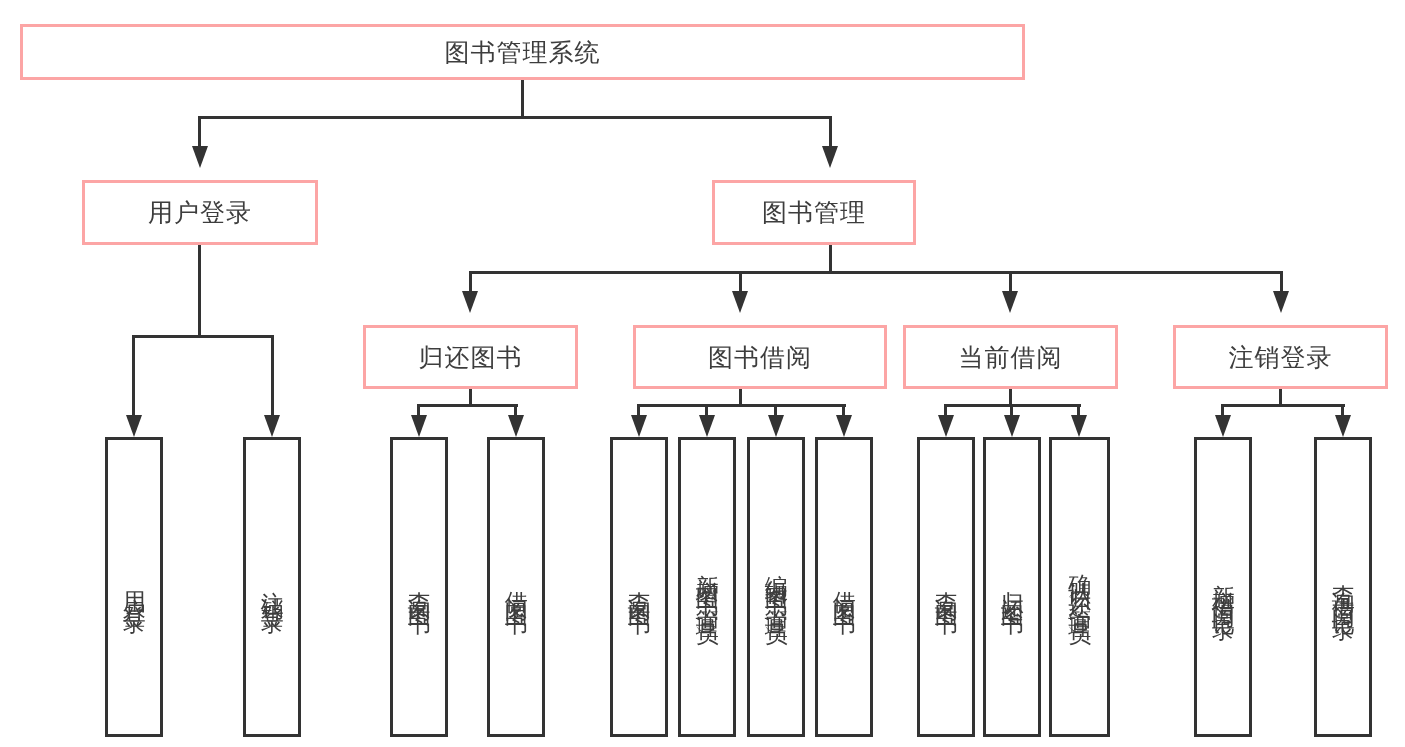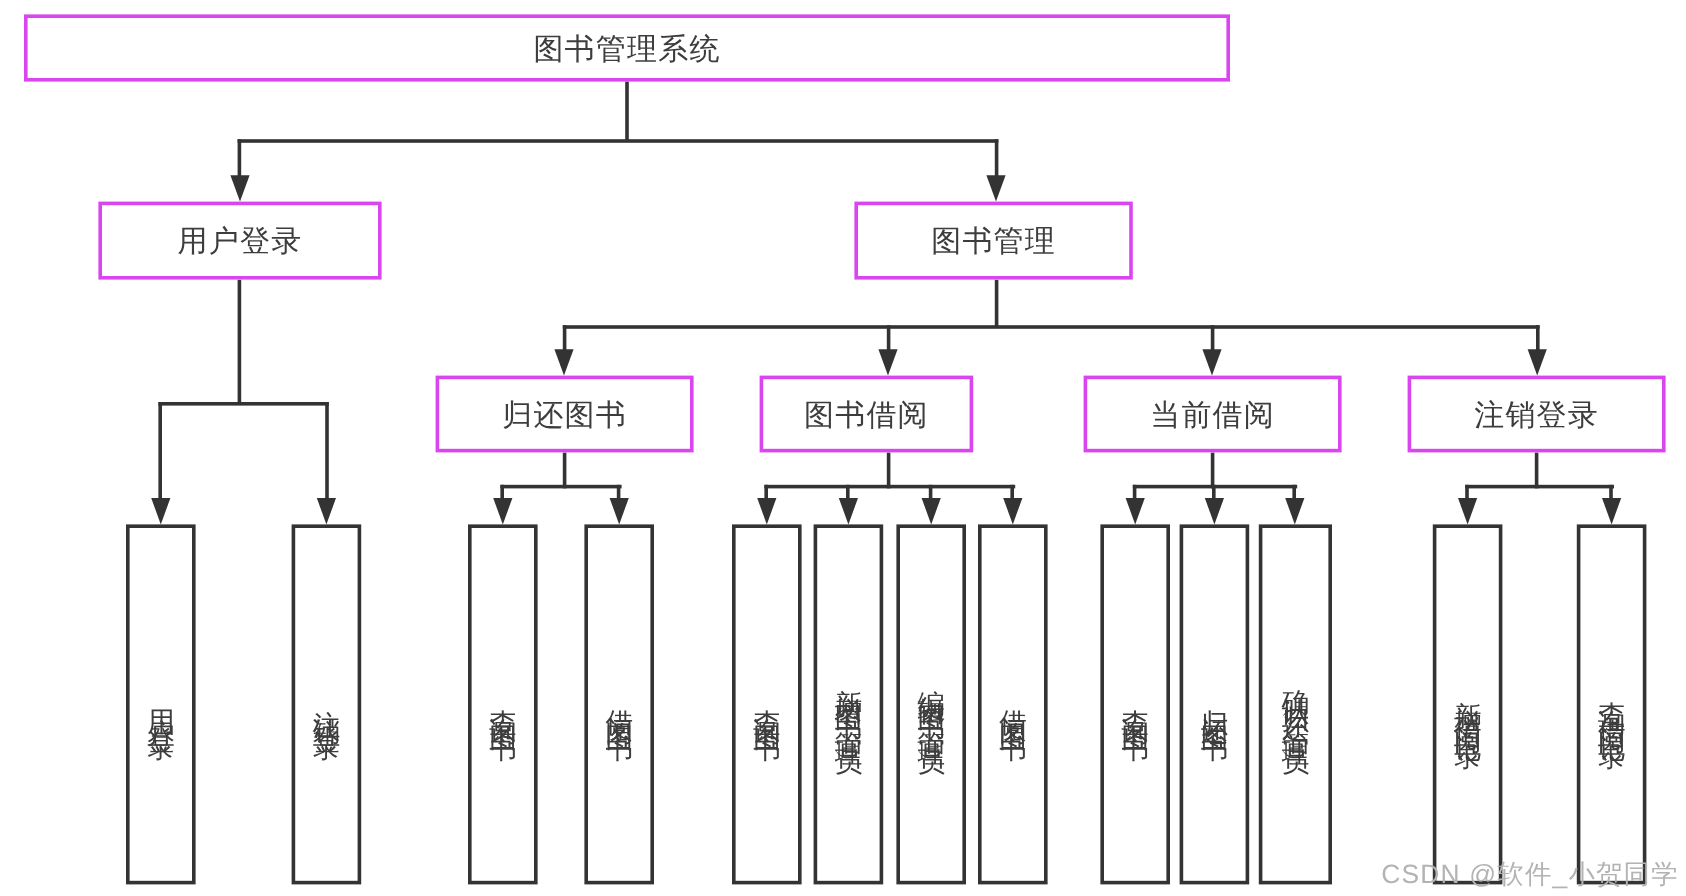--- a/index.html
+++ b/index.html
@@ -3,22 +3,22 @@
 <meta charset="utf-8">
 <style>
   html,body{margin:0;padding:0;background:#ffffff;}
   #canvas{
     position:relative;width:1405px;height:747px;background:#ffffff;overflow:hidden;
     font-family:"Liberation Sans","DejaVu Sans",sans-serif;color:#3d3d3d;
   }
   
   .hnode{
     position:absolute;box-sizing:border-box;background:#ffffff;
-    border:3px solid #d946ef;display:flex;align-items:center;justify-content:center;
-    font-size:25px;letter-spacing:1px;z-index:2;
+    border:3px solid #fca5a5;display:flex;align-items:center;justify-content:center;
+    font-size:25px;letter-spacing:1px;z-index:2;margin-top:12px;
   }
   
   .vnode{
     position:absolute;box-sizing:border-box;background:#ffffff;
     border:3px solid #333333;display:flex;align-items:center;justify-content:center;
     top:437px;width:58px;height:300px;z-index:2;
   }
   .vtext{
     writing-mode:vertical-rl;text-orientation:mixed;
     font-size:23px;letter-spacing:7px;line-height:1.1;white-space:nowrap;
@@ -39,28 +39,28 @@
 
 <div id="canvas">
 
   <div class="hnode" style="left:20px;top:12px;width:1005px;height:56px;">
     <span>图书管理系统</span>
   </div>
 
   <div class="hnode" style="left:82px;top:168px;width:236px;height:65px;">
     <span>用户登录</span>
   </div>
-  <div class="hnode" style="left:712px;top:168px;width:232px;height:65px;">
+  <div class="hnode" style="left:712px;top:168px;width:204px;height:65px;">
     <span>图书管理</span>
   </div>
 
   <div class="hnode" style="left:363px;top:313px;width:215px;height:64px;">
     <span>归还图书</span>
   </div>
-  <div class="hnode" style="left:633px;top:313px;width:178px;height:64px;">
+  <div class="hnode" style="left:633px;top:313px;width:254px;height:64px;">
     <span>图书借阅</span>
   </div>
   <div class="hnode" style="left:903px;top:313px;width:215px;height:64px;">
     <span>当前借阅</span>
   </div>
   <div class="hnode" style="left:1173px;top:313px;width:215px;height:64px;">
     <span>注销登录</span>
   </div>
 
   <div class="vnode" style="left:105px;">
@@ -161,15 +161,14 @@
   <div class="cline" style="left:1010px;top:404px;width:3px;height:14px;"></div>
   <div class="ahead" style="left:1004px;top:415px;"></div>
   <div class="cline" style="left:1077px;top:404px;width:3px;height:14px;"></div>
   <div class="ahead" style="left:1071px;top:415px;"></div>
 
   <div class="cline" style="left:1221px;top:404px;width:3px;height:14px;"></div>
   <div class="ahead" style="left:1215px;top:415px;"></div>
   <div class="cline" style="left:1341px;top:404px;width:3px;height:14px;"></div>
   <div class="ahead" style="left:1335px;top:415px;"></div>
 
-  <div class="watermark">CSDN @软件_小贺同学</div>
 
 </div>
 
 </body></html>

